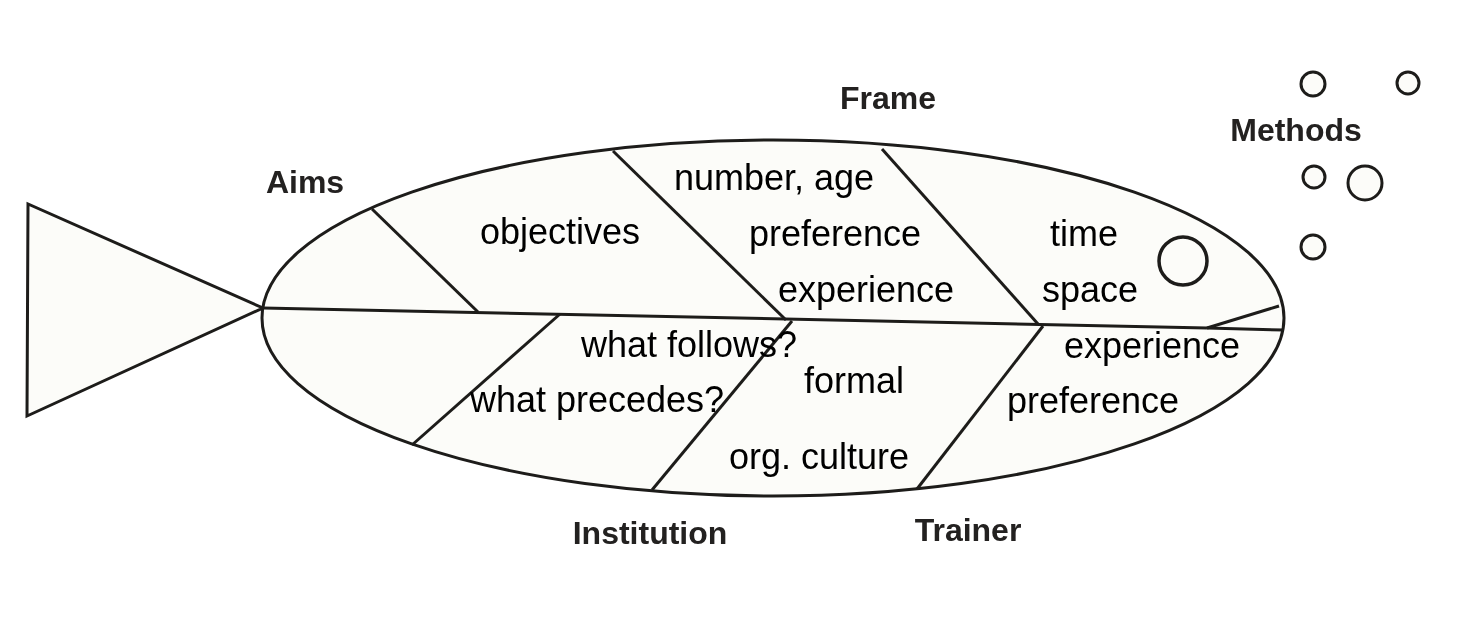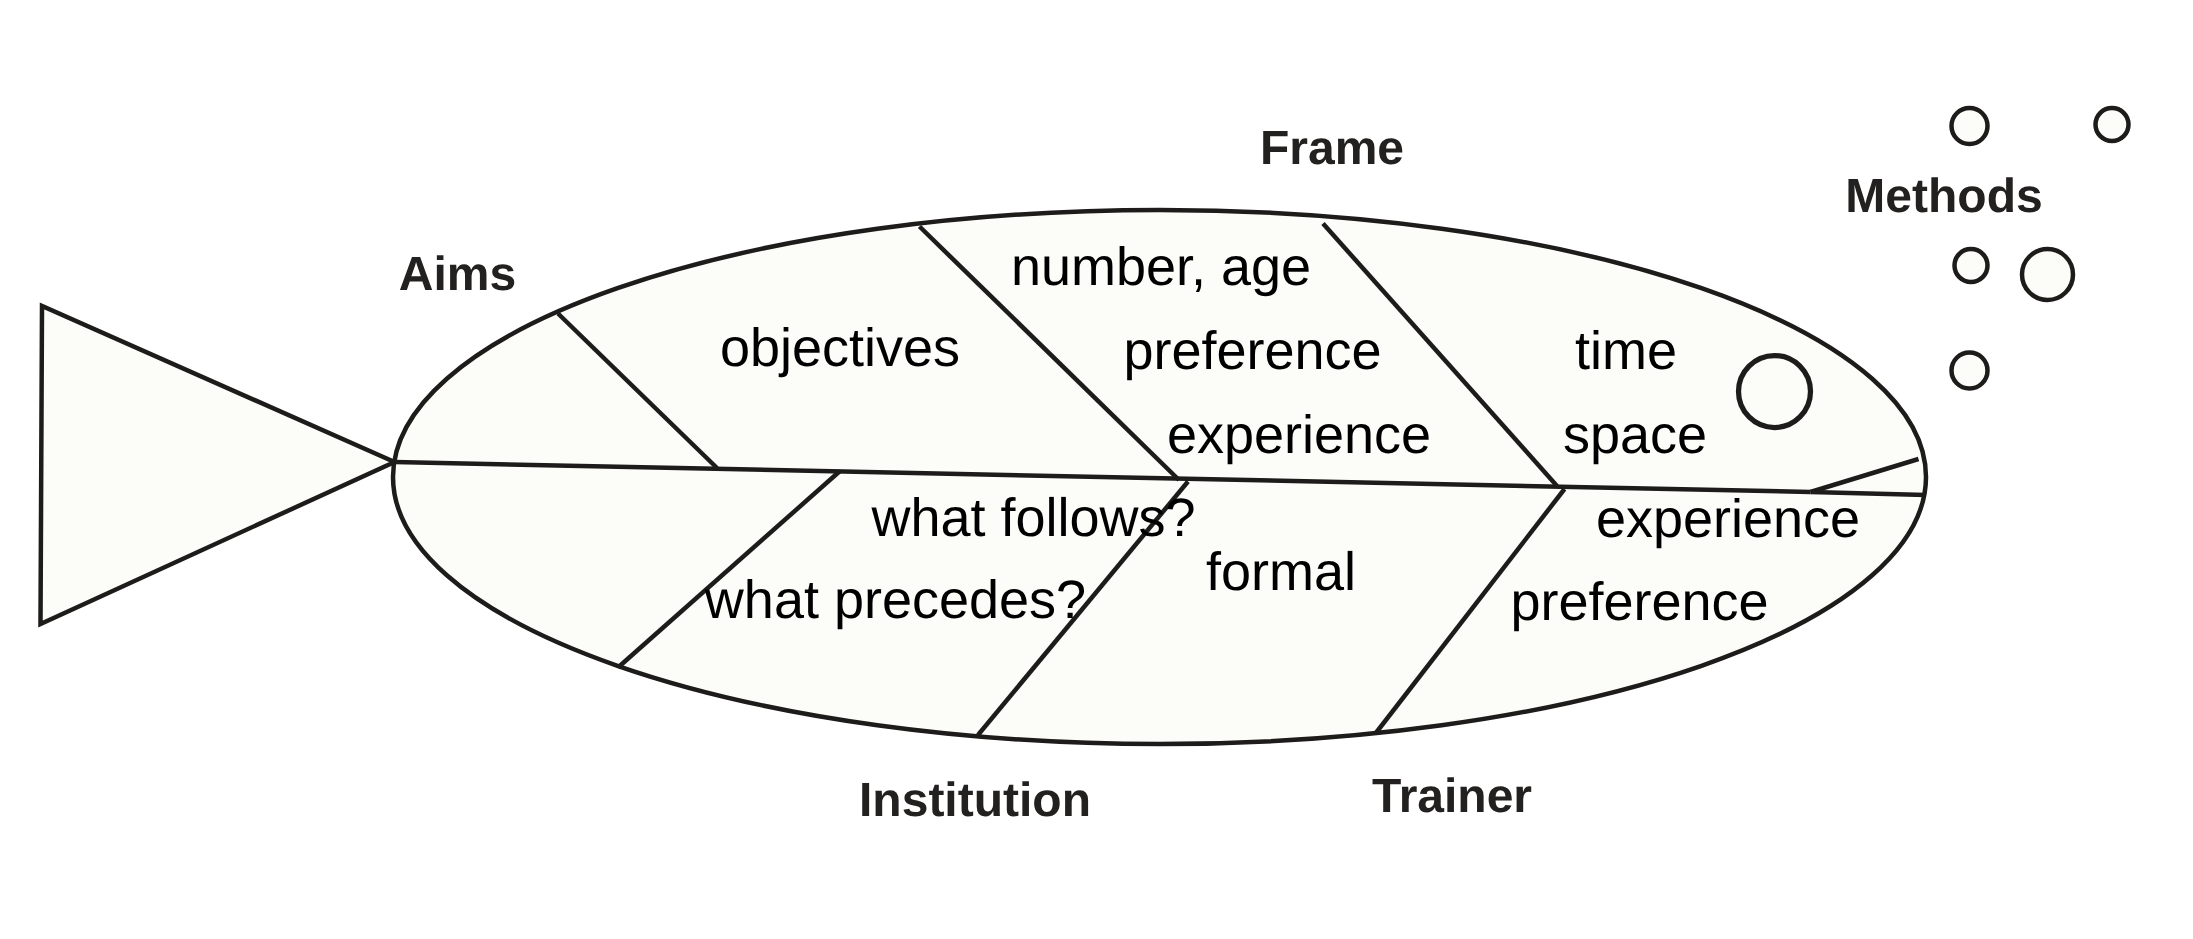--- a/index.html
+++ b/index.html
@@ -84,16 +84,17 @@
   <div class="itext" style="left:560px; top:232px;">objectives</div>
   <div class="itext" style="left:774px; top:178px;">number, age</div>
   <div class="itext" style="left:835px; top:234px;">preference</div>
   <div class="itext" style="left:866px; top:290px;">experience</div>
   <div class="itext" style="left:1052px; top:234px;margin-left:32px;">time</div>
   <div class="itext" style="left:1090px; top:290px;">space</div>
 
   <div class="itext" style="left:655px; top:345px;margin-left:34px;">what follows?</div>
   <div class="itext" style="left:597px; top:400px;">what precedes?</div>
   <div class="itext" style="left:854px; top:381px;">formal</div>
+  <div class="itext" style="left:819px; top:457px;">org. culture</div>
   <div class="itext" style="left:1152px; top:346px;">experience</div>
   <div class="itext" style="left:1093px; top:401px;">preference</div>
 
 </div>
 
 </body></html>

